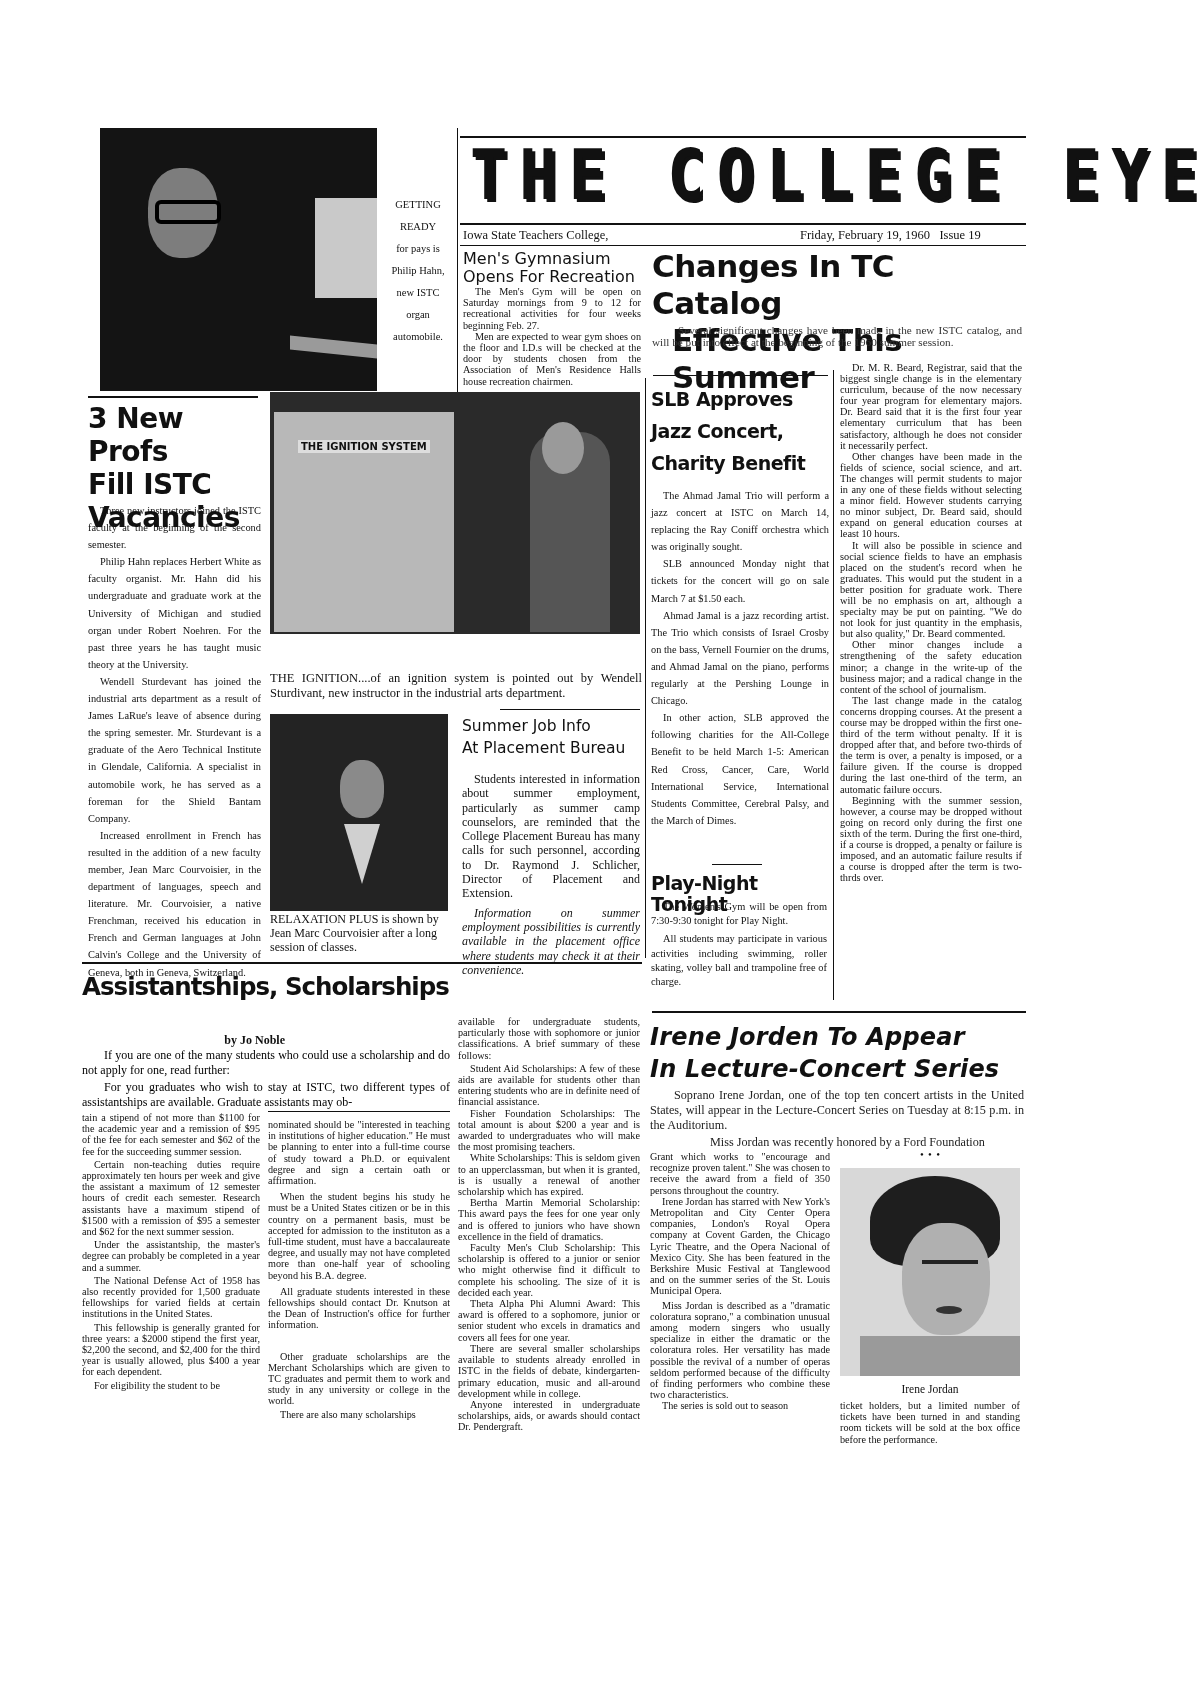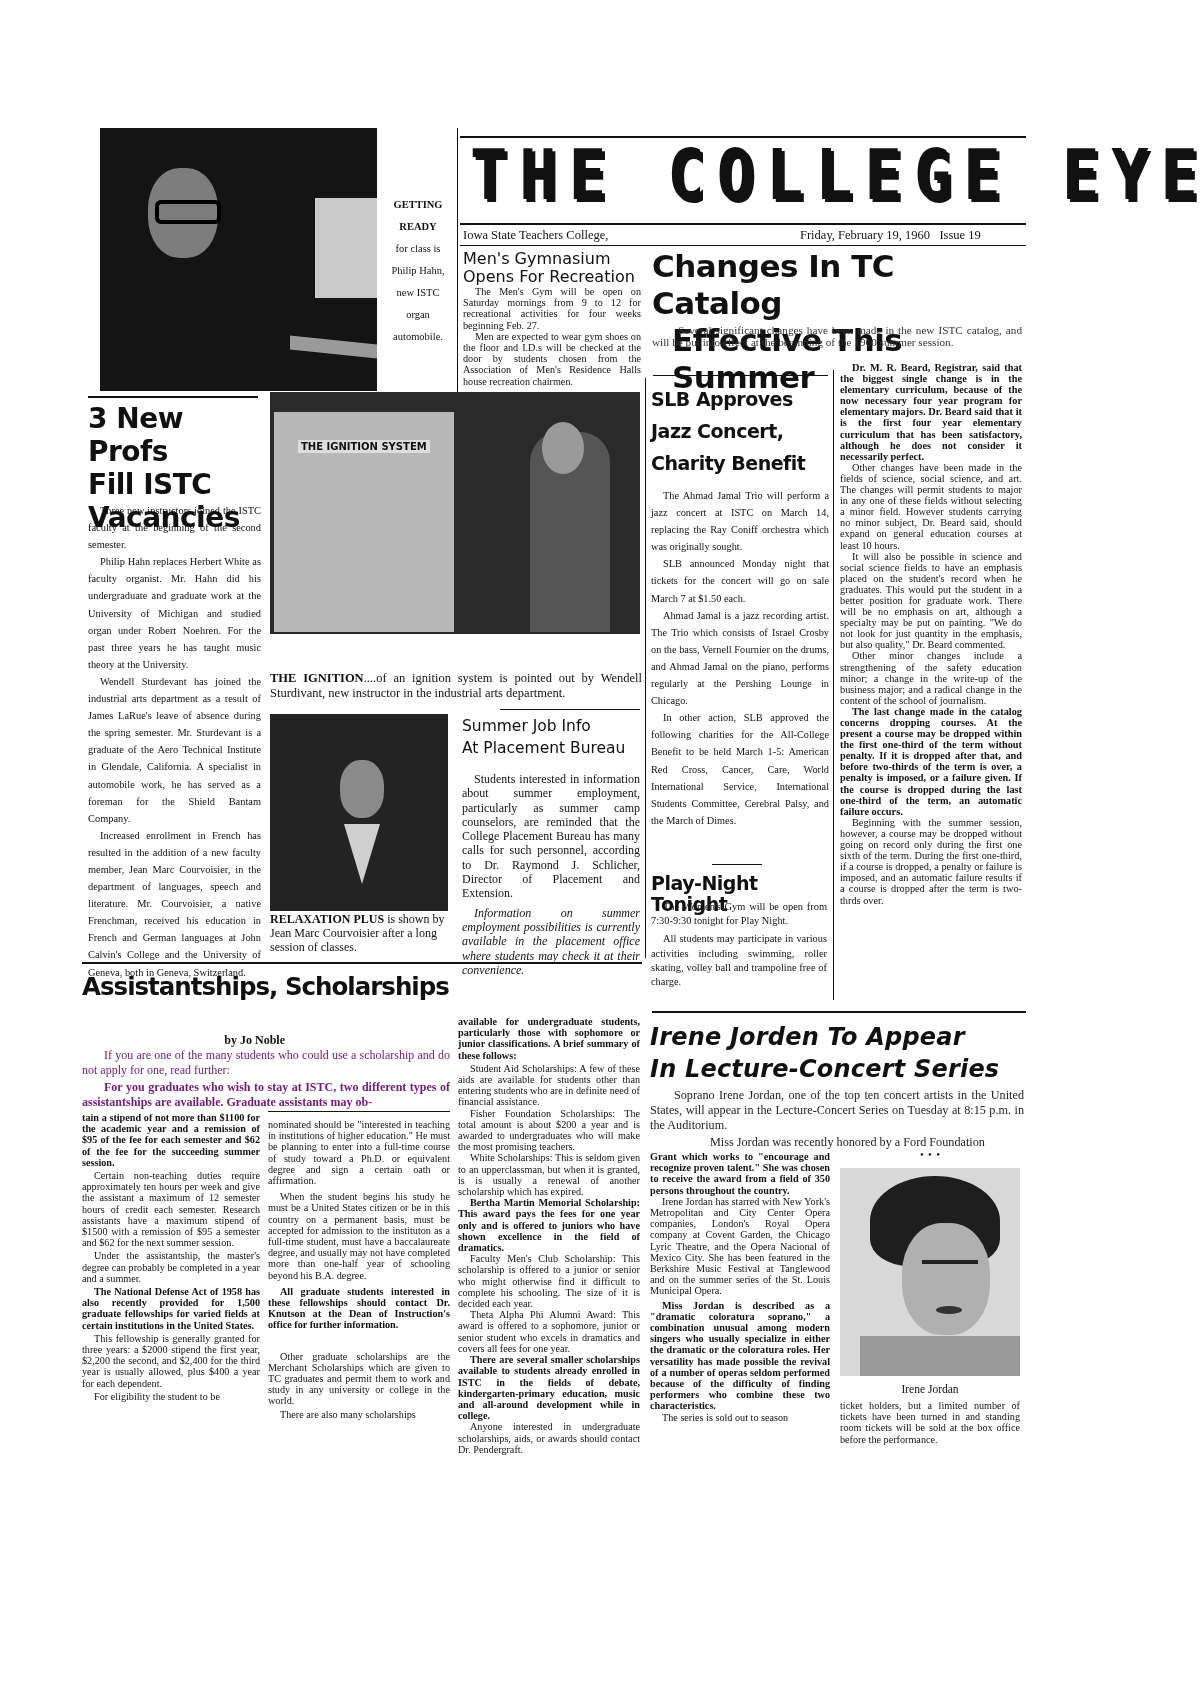--- a/index.html
+++ b/index.html
@@ -4,42 +4,42 @@
 <style>
   html, body { margin: 0; padding: 0; background: #ffffff; }
   body { width: 1200px; height: 1700px; position: relative; overflow: hidden; color: #111; font-family: "DejaVu Serif", serif; }
   .abs { position: absolute; }
   .photo { background: #1a1a1a; overflow: hidden; }
   .photo .ph-inner { position: absolute; }
   .rule { position: absolute; background: #111; }
   .vrule { position: absolute; background: #111; width: 1px; }
   .body-text { font-family: "Liberation Serif", serif; font-size: 10.6px; line-height: 12.1px; text-align: justify; }
   .body-text p { margin: 0; text-indent: 12px; }
-  .bold { font-weight: bold; }
+  .bold { font-weight: normal; }
   .head-sans { font-family: "DejaVu Sans", sans-serif; font-weight: bold; letter-spacing: -0.5px; line-height: 1.08; }
   .head-sans-light { font-family: "DejaVu Sans", sans-serif; font-weight: normal; line-height: 1.1; }
   .spaced { line-height: 20px; }
   .caption { font-family: "Liberation Serif", serif; font-size: 12.5px; line-height: 15px; }
   .masthead-title { font-family: "DejaVu Sans Mono", monospace; font-weight: bold; font-size: 62px; letter-spacing: 12px; transform: scaleY(1.12); transform-origin: top left; white-space: nowrap; text-shadow: 3px 3px 0 #111; }
   .byline { text-align: right; font-weight: bold; font-size: 12px; }
   .center { text-align: center; }
 </style>
 </head>
 <body>
 
 <div class="abs photo" style="left:100px;top:128px;width:277px;height:263px;background:#141414;">
   <div class="ph-inner" style="left:48px;top:40px;width:70px;height:90px;border-radius:45%;background:#7d7d7d;"></div>
   <div class="ph-inner" style="left:55px;top:72px;width:58px;height:16px;border:4px solid #000;border-radius:6px;"></div>
   <div class="ph-inner" style="left:215px;top:70px;width:62px;height:100px;background:#c9c9c9;"></div>
   <div class="ph-inner" style="left:190px;top:212px;width:87px;height:14px;background:#9a9a9a;transform:skewY(6deg);"></div>
 </div>
 <div class="abs caption center" style="left:383px;top:194px;width:70px;font-size:10.5px;line-height:22px;">
   <div class="bold">GETTING</div>
   <div class="bold">READY</div>
-  <div>for class is</div>
+  <div>for pays is</div>
   <div>Philip Hahn,</div>
   <div>new ISTC</div>
   <div>organ</div>
   <div>automobile.</div>
 </div>
 
 <div class="vrule" style="left:457px;top:128px;height:270px;"></div>
 <div class="rule" style="left:460px;top:136px;width:566px;height:2px;"></div>
 <div class="abs masthead-title" style="left:470px;top:134px;">THE COLLEGE EYE</div>
 <div class="rule" style="left:460px;top:223px;width:566px;height:2px;"></div>
@@ -141,21 +141,21 @@
   <p style="margin-top:4px;">All students may participate in various activities including swimming, roller skating, volley ball and trampoline free of charge.</p>
 </div>
 
 <div class="vrule" style="left:833px;top:370px;height:630px;"></div>
 
 <div class="rule" style="left:82px;top:962px;width:560px;height:2px;"></div>
 <div class="abs head-sans" style="left:82px;top:972px;width:380px;font-size:24.5px;line-height:29px;letter-spacing:-1px;">
   <div>Assistantships, Scholarships</div>
 </div>
 <div class="abs byline" style="left:82px;top:1033px;width:203px;font-family:'Liberation Serif',serif;">by Jo Noble</div>
-<div class="abs body-text" style="left:82px;top:1048px;width:368px;font-size:12px;line-height:15px;color:#701a75;">
+<div class="abs body-text" style="left:82px;top:1048px;width:368px;font-size:12px;line-height:15px;color:#000000;">
   <p style="text-indent:22px;">If you are one of the many students who could use a scholarship and do not apply for one, read further:</p>
   <p class="bold" style="text-indent:22px;margin-top:2px;">For you graduates who wish to stay at ISTC, two different types of assistantships are available. Graduate assistants may ob-</p>
 </div>
 <div class="rule" style="left:268px;top:1111px;width:182px;height:1px;"></div>
 <div class="abs body-text" style="left:82px;top:1112px;width:178px;font-size:10.2px;line-height:11.2px;">
   <p class="bold" style="text-indent:0;">tain a stipend of not more than $1100 for the academic year and a remission of $95 of the fee for each semester and $62 of the fee for the succeeding summer session.</p>
   <p style="margin-top:2px;">Certain non-teaching duties require approximately ten hours per week and give the assistant a maximum of 12 semester hours of credit each semester. Research assistants have a maximum stipend of $1500 with a remission of $95 a semester and $62 for the next summer session.</p>
   <p style="margin-top:2px;">Under the assistantship, the master's degree can probably be completed in a year and a summer.</p>
   <p class="bold" style="margin-top:2px;">The National Defense Act of 1958 has also recently provided for 1,500 graduate fellowships for varied fields at certain institutions in the United States.</p>
   <p style="margin-top:2px;">This fellowship is generally granted for three years: a $2000 stipend the first year, $2,200 the second, and $2,400 for the third year is usually allowed, plus $400 a year for each dependent.</p>

